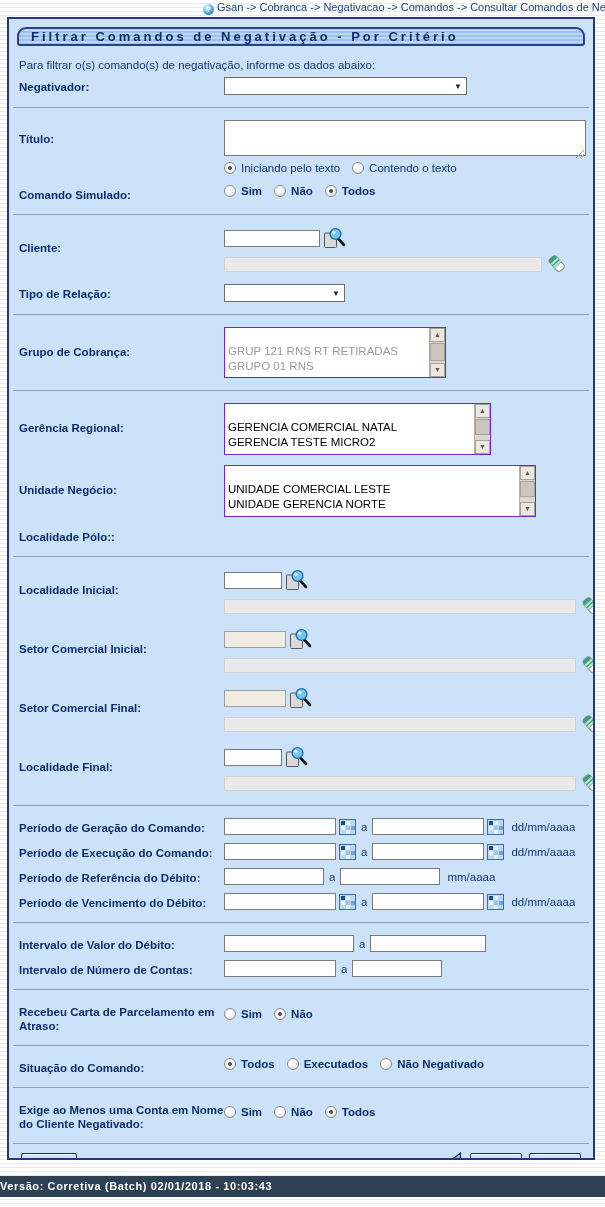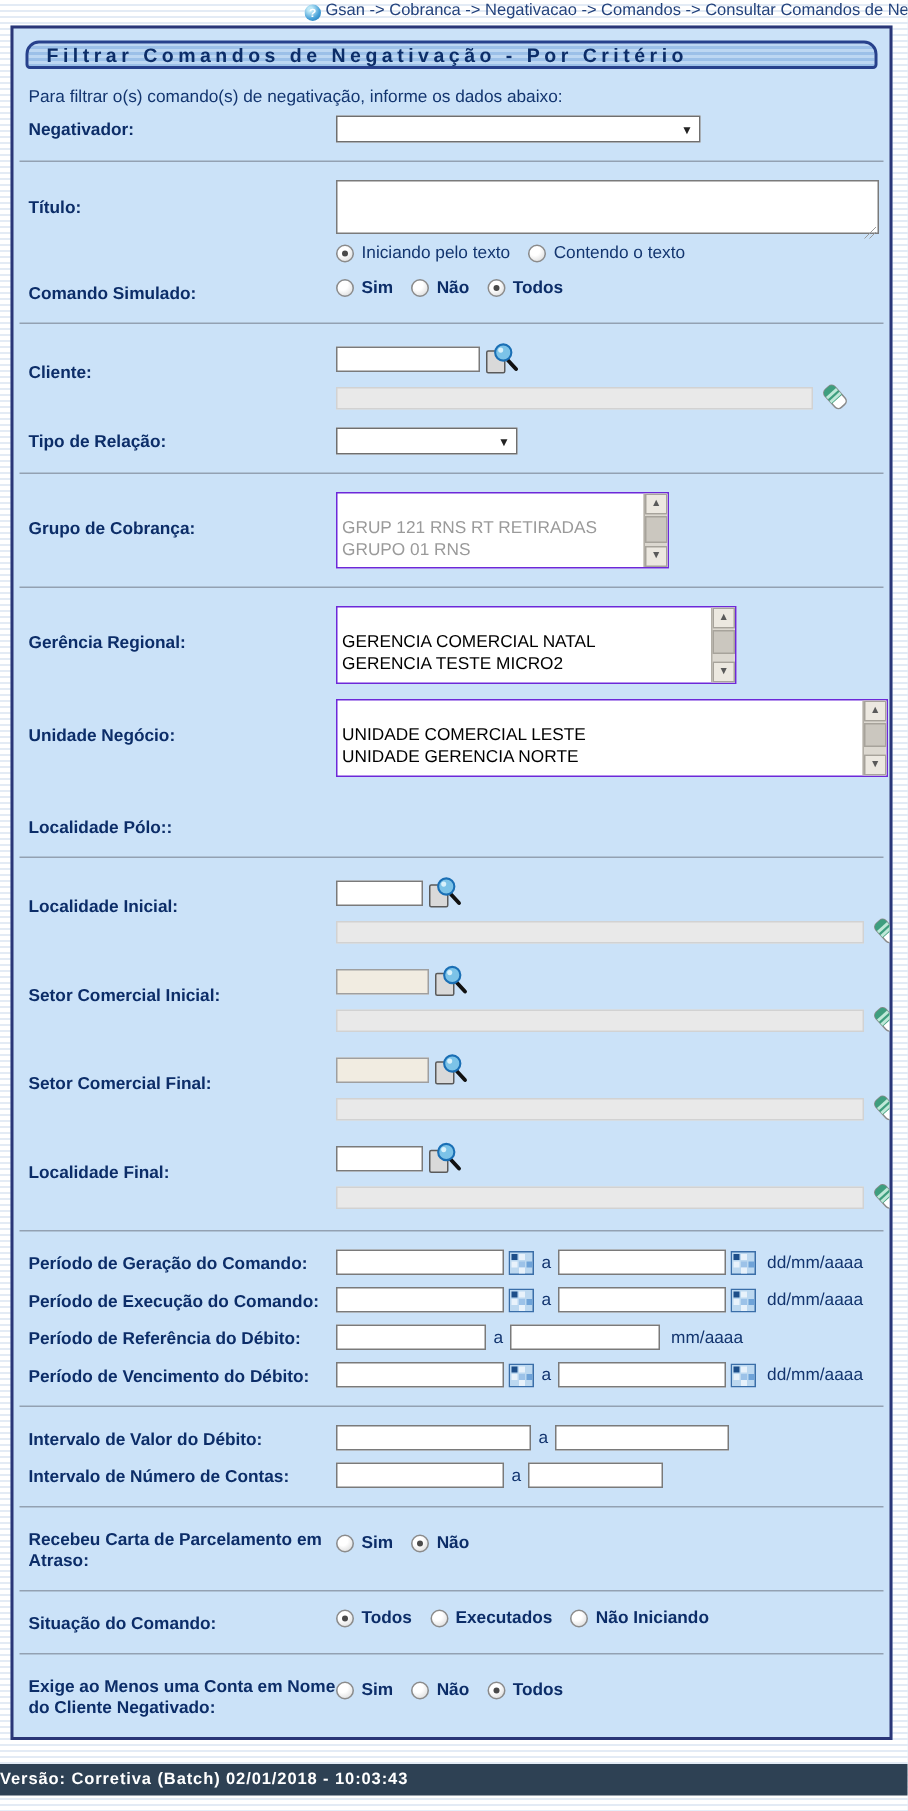--- a/index.html
+++ b/index.html
@@ -214,32 +214,32 @@
       <span class="sb">
         <span class="sb-btn up">▲</span>
         <span class="sb-thumb" style="top:15px;height:16px"></span>
         <span class="sb-btn down">▼</span>
       </span>
     </div>
   </div>
 
   <div class="row" style="margin-top:6px">
     <div class="lbl" style="padding-top:18px">Unidade Negócio:</div>
-    <div class="listbox" style="width:368px;height:52px">
+    <div class="listbox" style="width:312px;height:52px">
       <div class="opt">UNIDADE COMERCIAL LESTE</div>
       <div class="opt">UNIDADE GERENCIA NORTE</div>
       <span class="sb">
         <span class="sb-btn up">▲</span>
         <span class="sb-thumb" style="top:15px;height:16px"></span>
         <span class="sb-btn down">▼</span>
       </span>
     </div>
   </div>
 
-  <div class="row" style="margin-top:20px">
+  <div class="row" style="margin-top:6px">
     <div class="lbl">Localidade Pólo::</div>
   </div>
 
   <div class="hr"></div>
 
   <div class="row">
     <div class="lbl" style="padding-top:14px">Localidade Inicial:</div>
     <div class="ctlcol">
       <div class="line">
         <input class="txt" style="width: 58px;">
@@ -473,21 +473,21 @@
   <div class="hr"></div>
 
   <div class="row">
     <div class="lbl">Situação do Comando:</div>
     <div class="ctl">
       <span class="radio checked"></span>
       <span class="rlab">Todos</span>
       <span class="radio"></span>
       <span class="rlab">Executados</span>
       <span class="radio"></span>
-      <span class="rlab">Não Iniciando</span>
+      <span class="rlab">Não Negativado</span>
     </div>
   </div>
 
   <div class="hr"></div>
 
   <div class="row">
     <div class="lbl">Exige ao Menos uma Conta em Nome do Cliente Negativado:</div>
     <div class="ctl" style="padding-top:6px">
       <span class="radio"></span>
       <span class="rlab">Sim</span>

